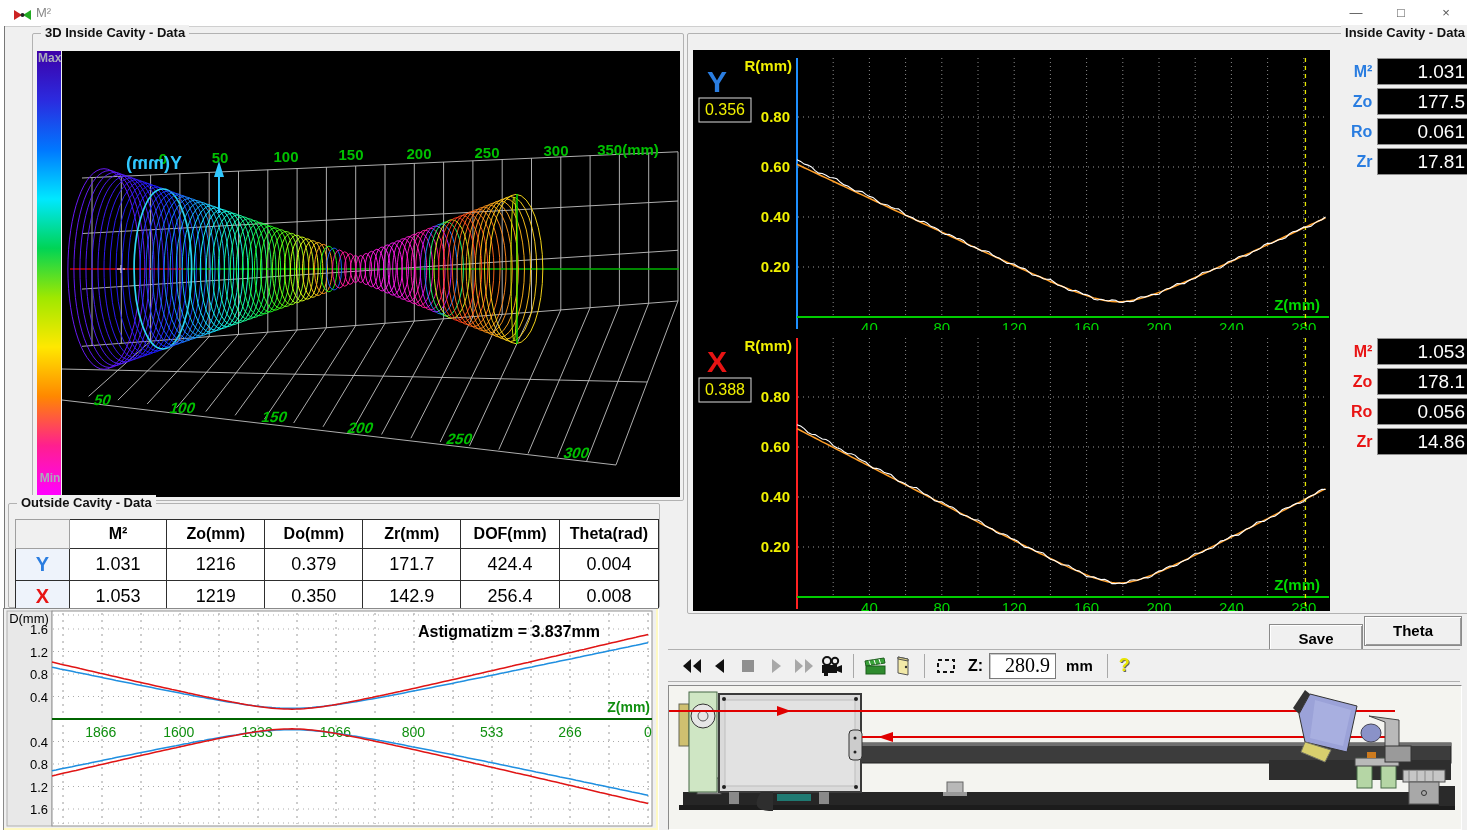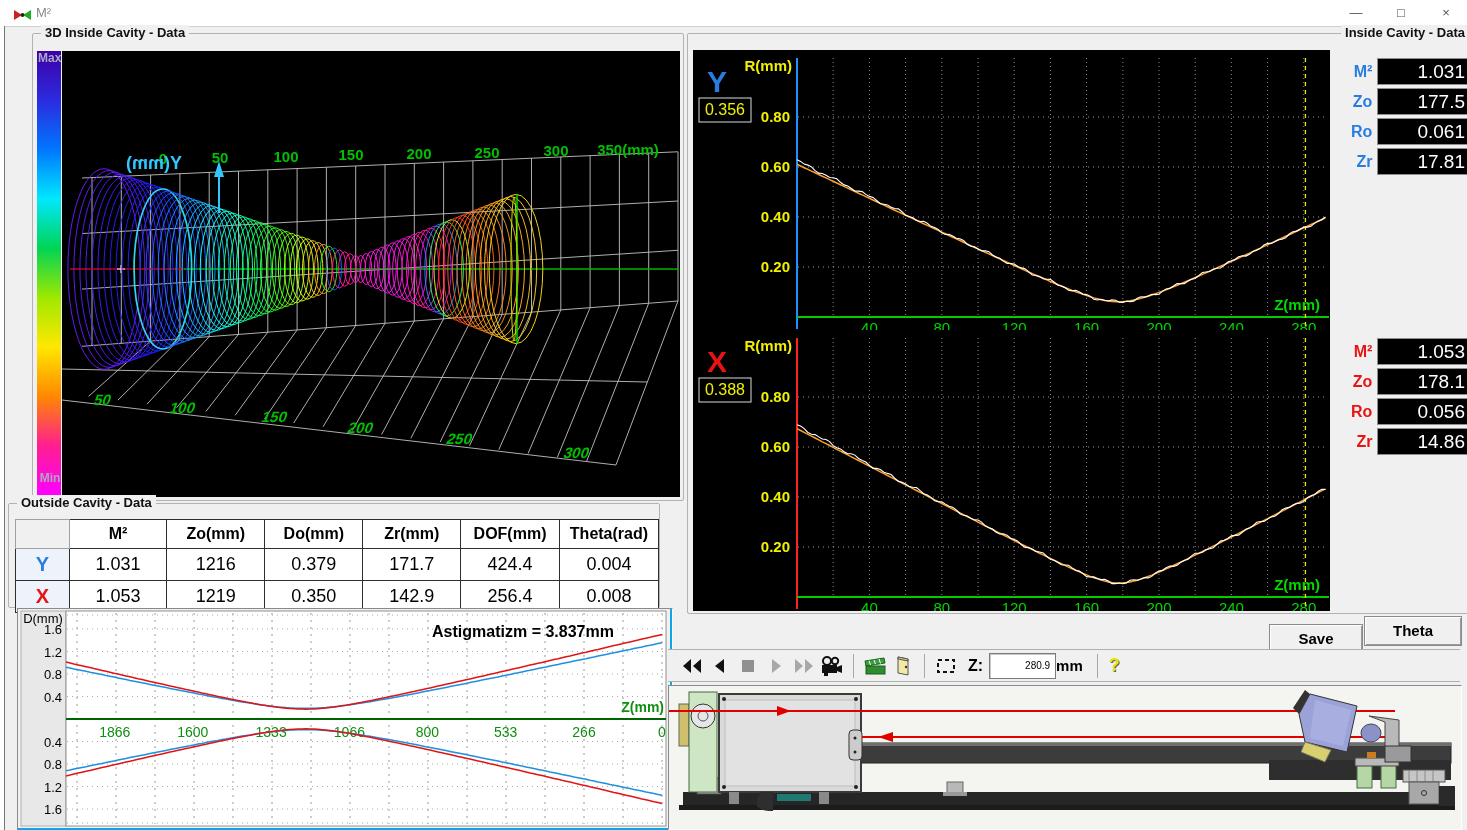--- a/index.html
+++ b/index.html
@@ -41,22 +41,22 @@
     box-shadow:inset 1px 1px 0 #fff, inset -1px -1px 0 #9a9a9a;
     font-weight:bold;font-size:15px;color:#000;text-align:center;cursor:default;}
   
   .toolbar{position:absolute;left:668px;top:649px;width:792px;height:33px;
     border-top:1px solid #b0b0b0;border-bottom:1px solid #b0b0b0;background:#f0f0f0;
     display:flex;align-items:center;padding-left:10px;box-sizing:border-box;}
   .tbtn{width:28px;height:24px;display:flex;align-items:center;justify-content:center;}
   .vsep{width:1px;height:24px;background:#a8a8a8;margin:0 7px;}
   .zlabel{font-weight:bold;font-size:16px;margin:0 6px 0 8px;}
   .zbox{width:58px;height:22px;border:1px solid #7a7a7a;box-shadow:inset 1px 1px 0 #c8c8c8;
-    font-size:10px;text-align:right;padding-right:5px;font-family:Liberation Sans, sans-serif;}
-  .zunit{font-weight:bold;font-size:15px;margin-left:0;}
+    font-size:20px;text-align:right;padding-right:5px;font-family:Liberation Serif, serif;}
+  .zunit{font-weight:bold;font-size:15px;margin-left:10px;}
   .helpq{font-size:18px;font-weight:bold;color:#e8e400;text-shadow:1px 1px 0 #666;margin-left:4px;}
   .edgeL{position:absolute;left:0;top:26px;width:4px;height:804px;background:#fff;border-right:1px solid #777;}
 </style>
 </head>
 <body>
 
 <div class="titlebar">
   <span class="appicon">
     <svg width="17" height="12" viewBox="0 0 17 12">
       <polygon points="0,1 8,6 0,11" fill="#cc2222"></polygon>
@@ -259,21 +259,21 @@
             <td>0.350</td>
             <td>142.9</td>
             <td>256.4</td>
             <td>0.008</td>
           </tr>
         </tbody>
       </table>
     </div>
 </div>
 
-<div class="sunken" style="left:17px;top:608px;width:654px;height:221px;background:#0ea5e9;">
+<div class="sunken" style="left:3px;top:608px;width:654px;height:221px;background:#fef9c3;">
   <svg id="astig" width="652" height="219">
       <rect x="0" y="0" width="652" height="219" fill="#f0f0f0"></rect>
       <rect x="3" y="2" width="45" height="215" fill="#e8e8e8" stroke="#b0b0b0"></rect>
       <rect x="48" y="2" width="600" height="215" fill="#fff" stroke="#909090"></rect>
       <line x1="644" y1="4" x2="644" y2="215" stroke="#9a9a9a" stroke-width="1" stroke-dasharray="2,5"></line>
       <line x1="605" y1="4" x2="605" y2="215" stroke="#9a9a9a" stroke-width="1" stroke-dasharray="2,5"></line>
       <line x1="566" y1="4" x2="566" y2="215" stroke="#9a9a9a" stroke-width="1" stroke-dasharray="2,5"></line>
       <line x1="527" y1="4" x2="527" y2="215" stroke="#9a9a9a" stroke-width="1" stroke-dasharray="2,5"></line>
       <line x1="488" y1="4" x2="488" y2="215" stroke="#9a9a9a" stroke-width="1" stroke-dasharray="2,5"></line>
       <line x1="449" y1="4" x2="449" y2="215" stroke="#9a9a9a" stroke-width="1" stroke-dasharray="2,5"></line>

